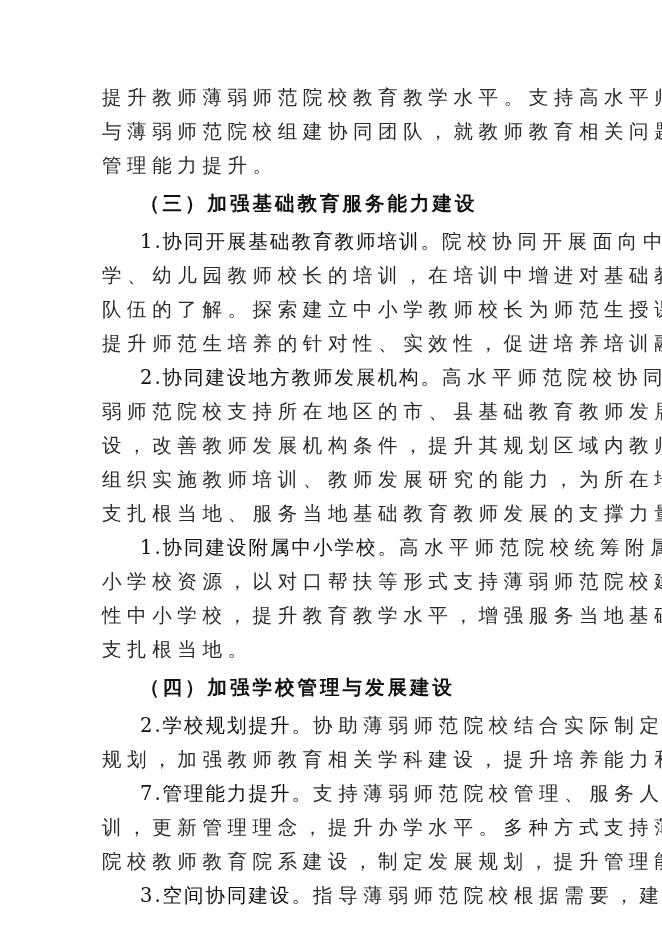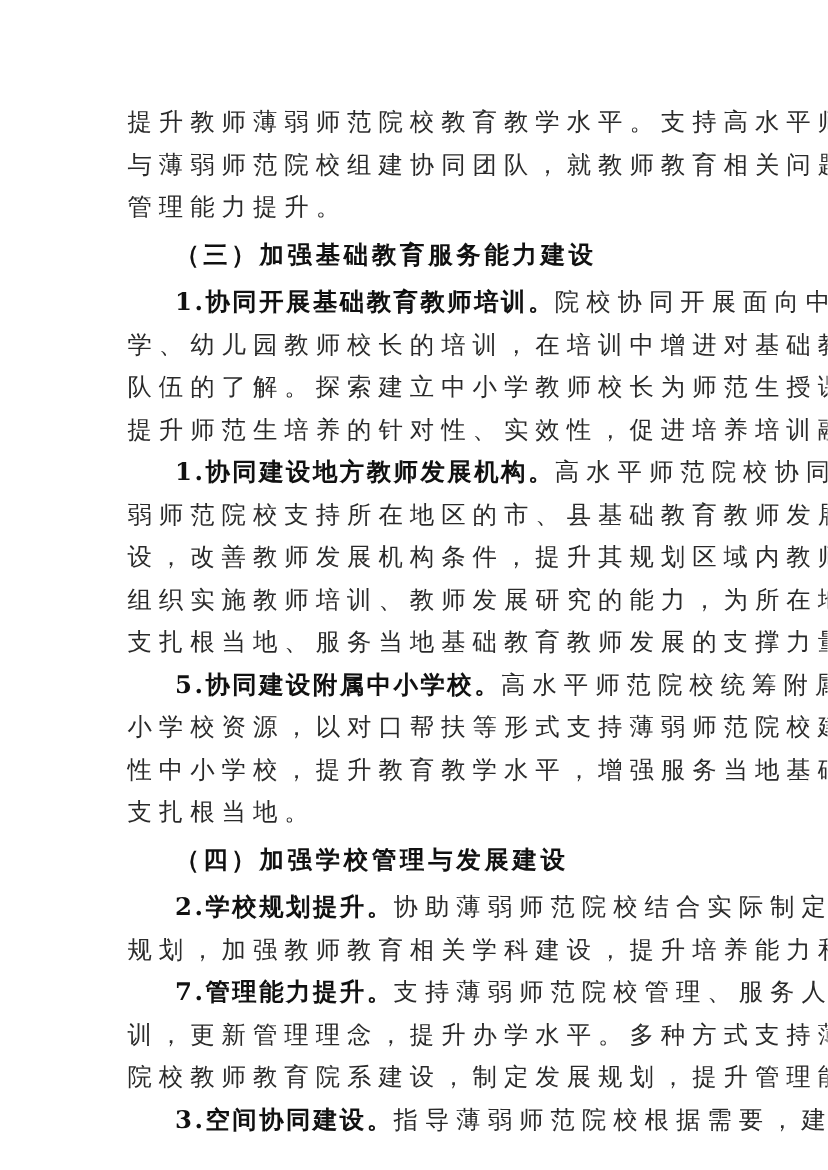--- a/index.html
+++ b/index.html
@@ -5,21 +5,21 @@
   html, body { margin: 0; padding: 0; background: #ffffff; }
   body { width: 662px; height: 936px; position: relative; overflow: hidden; }
   .page {
     position: absolute; left: 102px; top: 81px; width: 460px;
     font-family: "DejaVu Serif", "Liberation Serif", serif;
     color: #2a2a2a; font-size: 19.5px; line-height: 34px;
   }
   .para { margin: 0; text-align: justify; text-align-last: left; letter-spacing: 5.6px; }
   .indent { text-indent: 38px; }
   .heading { margin: 4px; font-weight: bold; text-indent: 34px; letter-spacing: 3px; color: #111; }
-  .lead { font-weight: bold; color: #111; letter-spacing: 2px; }
+  .lead { font-weight: normal; color: #111; letter-spacing: 2px; }
   .line { display: block; white-space: nowrap; }
 </style>
 </head>
 <body>
 
 <div class="page">
 
   <p class="para">
     <span class="line">提升教师薄弱师范院校教育教学水平。支持高水平师范院校</span>
     <span class="line">与薄弱师范院校组建协同团队，就教师教育相关问题开展课</span>
@@ -29,29 +29,29 @@
   <p class="heading">（三）加强基础教育服务能力建设</p>
 
   <p class="para">
     <span class="line indent" style="padding-left:38px;text-indent:0"><span class="lead">1.协同开展基础教育教师培训。</span><span>院校协同开展面向中小</span></span>
     <span class="line">学、幼儿园教师校长的培训，在培训中增进对基础教育教师</span>
     <span class="line">队伍的了解。探索建立中小学教师校长为师范生授课的机制，</span>
     <span class="line">提升师范生培养的针对性、实效性，促进培养培训融合。</span>
   </p>
 
   <p class="para">
-    <span class="line" style="padding-left:38px"><span class="lead">1.协同建设地方教师发展机构。</span><span>高水平师范院校协同薄</span></span>
+    <span class="line" style="padding-left:38px"><span class="lead">2.协同建设地方教师发展机构。</span><span>高水平师范院校协同薄</span></span>
     <span class="line">弱师范院校支持所在地区的市、县基础教育教师发展机构建</span>
     <span class="line">设，改善教师发展机构条件，提升其规划区域内教师发展、</span>
     <span class="line">组织实施教师培训、教师发展研究的能力，为所在地培育一</span>
     <span class="line">支扎根当地、服务当地基础教育教师发展的支撑力量。</span>
   </p>
 
   <p class="para">
-    <span class="line" style="padding-left:38px"><span class="lead">5.协同建设附属中小学校。</span><span>高水平师范院校统筹附属中</span></span>
+    <span class="line" style="padding-left:38px"><span class="lead">1.协同建设附属中小学校。</span><span>高水平师范院校统筹附属中</span></span>
     <span class="line">小学校资源，以对口帮扶等形式支持薄弱师范院校建设示范</span>
     <span class="line">性中小学校，提升教育教学水平，增强服务当地基础教育发</span>
     <span class="line">支扎根当地。</span>
   </p>
 
   <p class="heading">（四）加强学校管理与发展建设</p>
 
   <p class="para">
     <span class="line" style="padding-left:38px"><span class="lead">2.学校规划提升。</span><span>协助薄弱师范院校结合实际制定发展</span></span>
     <span class="line">规划，加强教师教育相关学科建设，提升培养能力和水平。</span>

